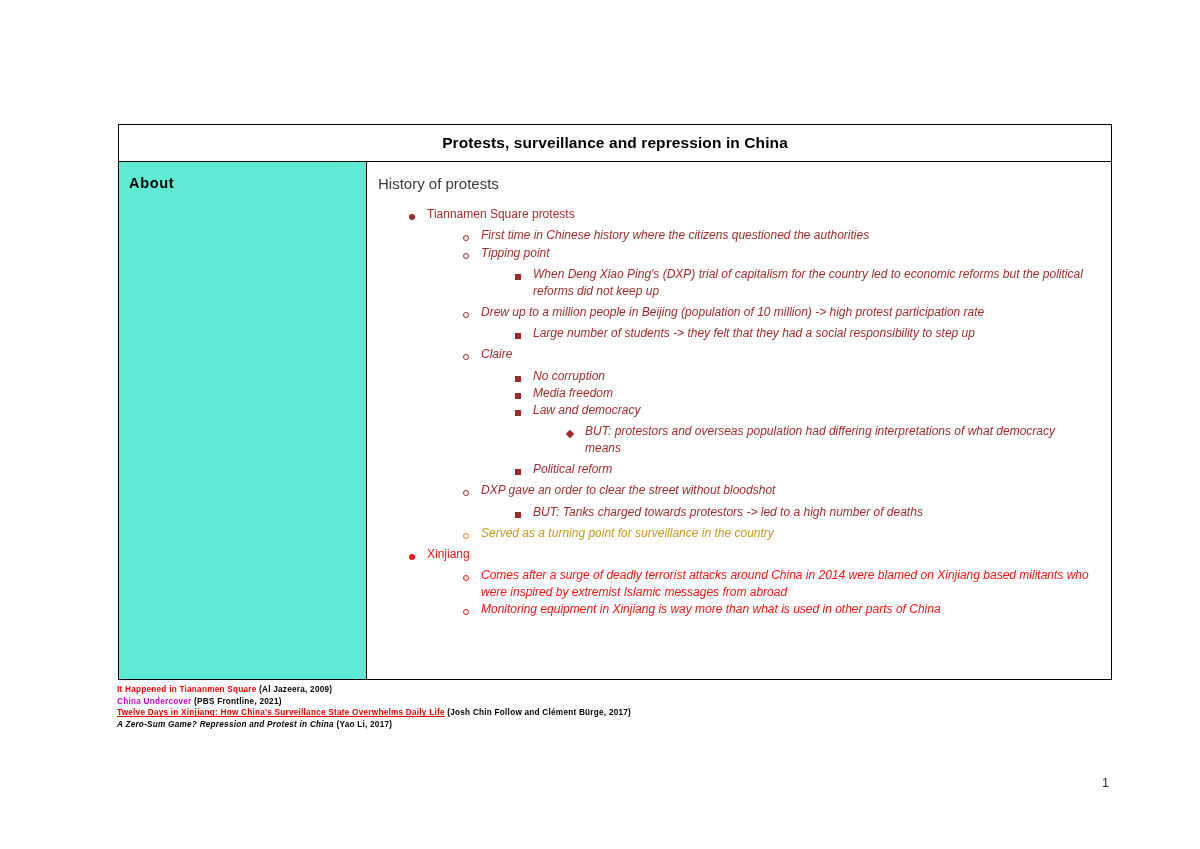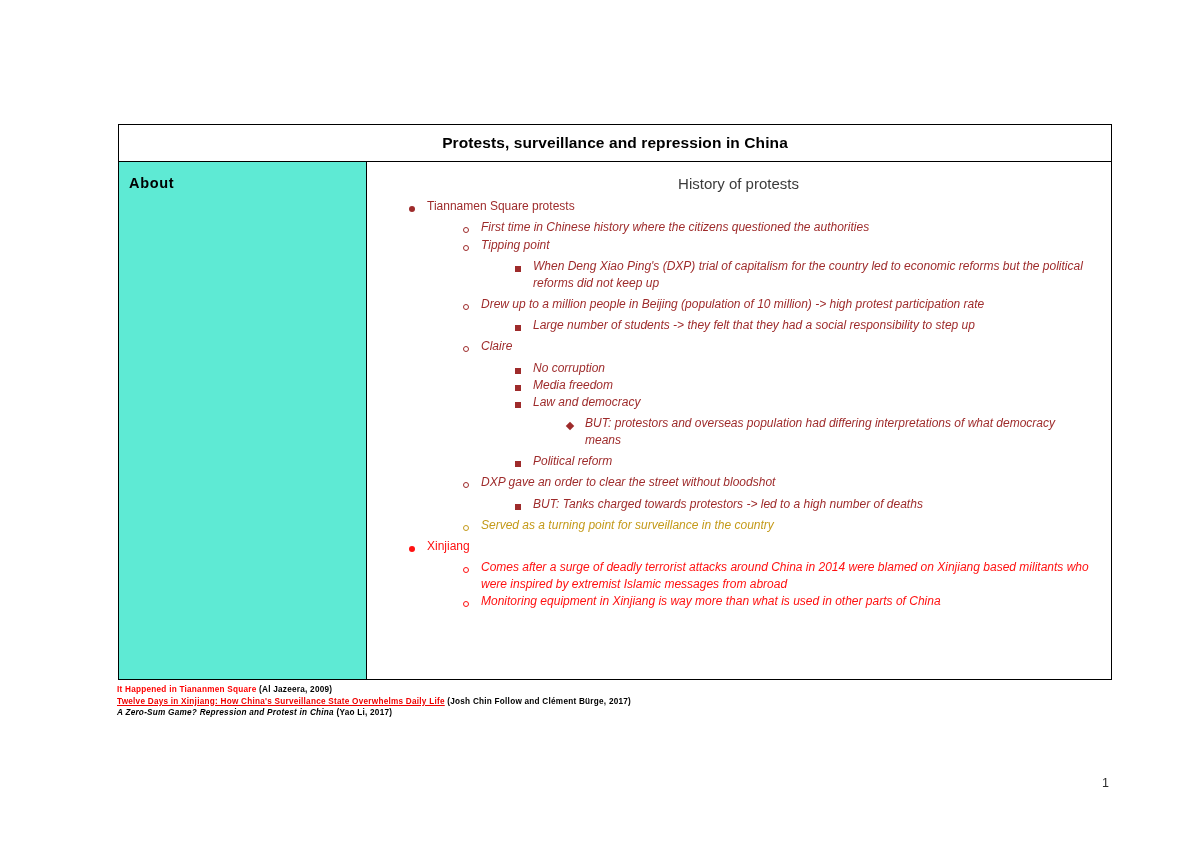--- a/index.html
+++ b/index.html
@@ -65,23 +65,22 @@
 
   .body-cell {
     padding: 11px 12px 6px 8px !important;
     background: #ffffff;
   }
 
   .lead {
     font-size: 15px;
     color: #3b3b3b;
     line-height: 1.42;
-    margin: 0 0 4px 0;
+    margin: 0 0 12px 0;
     padding-left: 3px;
-    text-align: center;
   }
 
   
   ul.outline {
     list-style: none;
     margin: 0;
     padding: 0;
   }
   ul.outline ul {
     list-style: none;
@@ -338,19 +337,20 @@
                 </ul>
               </li>
             </ul>
         </td>
       </tr>
     </tbody>
   </table>
 
   <div class="cites" id="citations-root">
       <div class="cite"><span class="t-red">It Happened in Tiananmen Square</span> <span class="paren">(Al Jazeera, 2009)</span></div>
+      <div class="cite"><span class="t-magenta">China Undercover</span> <span class="paren">(PBS Frontline, 2021)</span></div>
       <div class="cite"><span class="t-redlink">Twelve Days in Xinjiang: How China's Surveillance State Overwhelms Daily Life</span> <span class="paren">(Josh Chin Follow and Clément Bürge, 2017)</span></div>
       <div class="cite"><span class="t-black">A Zero-Sum Game? Repression and Protest in China</span> <span class="paren">(Yao Li, 2017)</span></div>
     </div>
 
   <div class="page-num">1</div>
 
 </div>
 
 </body></html>

